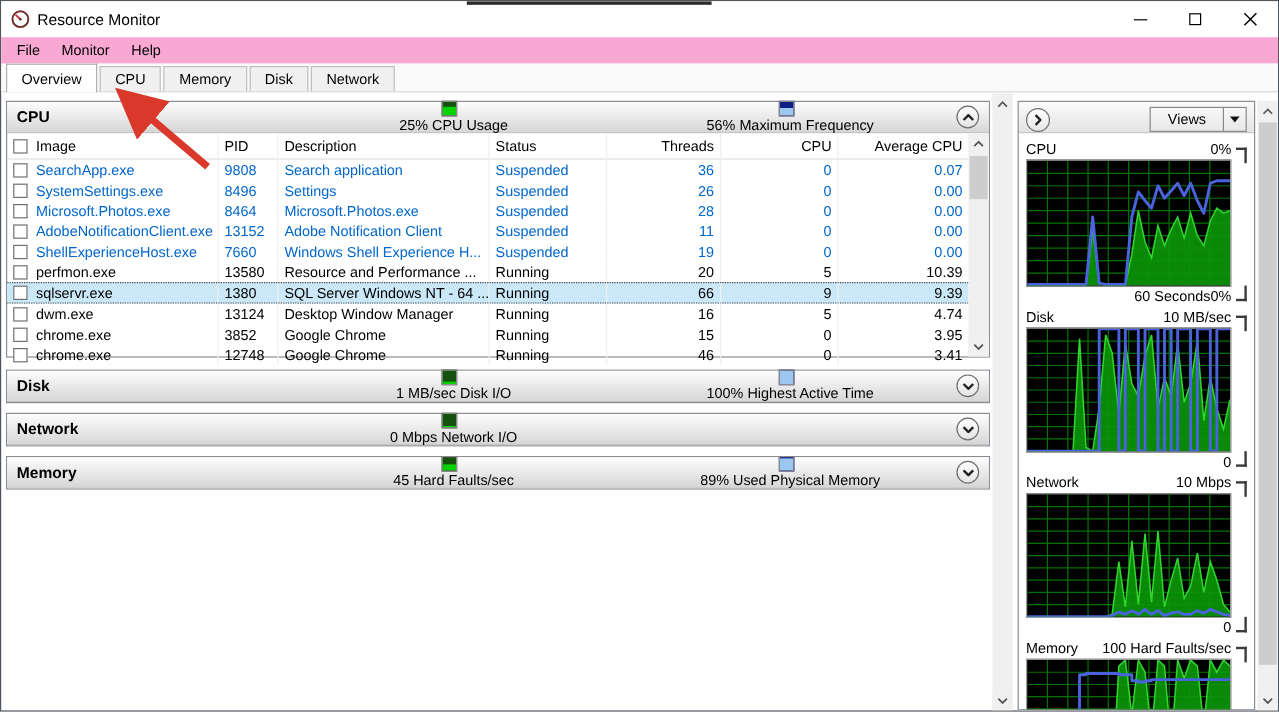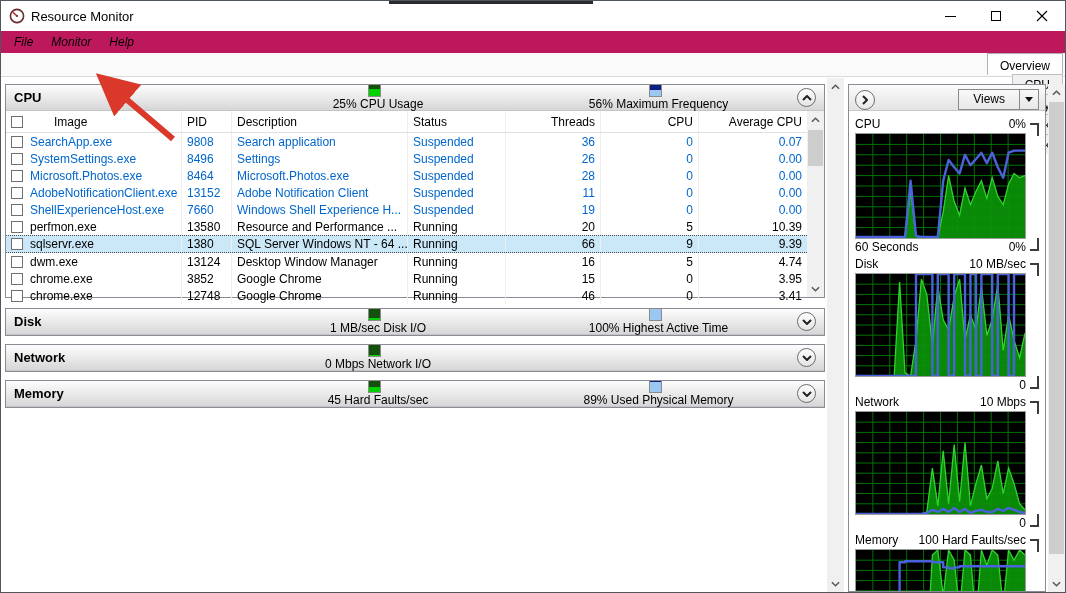--- a/index.html
+++ b/index.html
@@ -9,23 +9,23 @@
   .top-sliver { position:absolute; left:388px; top:0; width:204px; height:3px; background:#2b2b2b; z-index:60; }
 
   
   .titlebar { height:30px; display:flex; align-items:center; background:#fff; }
   .app-icon { width:16px; height:16px; margin:0 6px 0 8px; }
   .title-text { font-size:13px; }
   .win-controls { margin-left:auto; display:flex; height:30px; }
   .win-btn { width:46px; height:30px; display:flex; align-items:center; justify-content:center; font-size:13px; color:#000; }
   .glyph-min { width:11px; border-bottom:1px solid #000; height:1px; }
   .glyph-max { width:10px; height:10px; border:1px solid #000; }
-  .menubar { height:22px; display:flex; align-items:center; background:#be185d; padding-left:4px;font-style:italic; }
+  .menubar { height:22px; display:flex; align-items:center; background:#f9a8d4; padding-left:4px; }
   .menu-item { padding:2px 9px; }
-  .tabstrip { height:24px; background:#fafafa; border-bottom:1px solid #d9d9d9; display:flex; align-items:flex-end; padding-left:4px;flex-direction:column; }
+  .tabstrip { height:24px; background:#fafafa; border-bottom:1px solid #d9d9d9; display:flex; align-items:flex-end; padding-left:4px; }
   .tab { height:21px; padding:3px 12px 2px; border:1px solid #bfbfbf; border-bottom:none; background:#f0f0f0; margin-right:2px; }
   .tab.selected { background:#fff; height:24px; margin-bottom:-1px; padding-top:5px; border-color:#b0b0b0; }
 
   
   .content { position:absolute; top:77px; bottom:0; left:0; right:0; display:flex; }
   .left-col { width:820px; margin-left:4px; padding-top:6px; }
   .outer-scroll { width:17px; margin-left:2px; background:#f0f0f0; position:relative; }
   .right-wrap { margin-left:4px; width:198px; padding-top:6px; }
   .right-panel { width:198px; height:100%; border:1px solid #898c95; background:#fff; overflow:hidden; }
   .right-scroll { width:17px; margin-left:2px; margin-top:6px; background:#f0f0f0; position:relative; }
@@ -47,21 +47,21 @@
   .meter.green .fill { background:#00d300; }
   .meter.blue .fill  { background:#9cc7f0; }
   .chev-btn { margin-left:auto; width:19px; height:19px; border-radius:50%; border:1px solid #6d6d6d;
     background:linear-gradient(#fefefe,#e4e4e4); display:flex; align-items:center; justify-content:center; }
   .chev-svg { stroke:#222; stroke-width:2; fill:none; }
 
   
   .tbl { height:186px; display:flex; }
   .tbl-cols { width:801px; }
   .thead { display:flex; height:22px; border-bottom:1px solid #e0e0e0; align-items:center; }
-  .thead .c { font-size:12px; color:#000;gap:24px; }
+  .thead .c { font-size:12px; color:#000; }
   .trow { display:flex; height:17px; align-items:center; }
   .c { padding:0 5px; white-space:nowrap; overflow:hidden; border-right:1px solid #efefef; height:100%; display:flex; align-items:center; font-size:12px; }
   .c-img{ width:176px; } .c-pid{ width:50px; } .c-desc{ width:176px; } .c-status{ width:98px; }
   .c-threads{ width:95px; justify-content:flex-end; } .c-cpu{ width:98px; justify-content:flex-end; }
   .c-avg{ width:108px; justify-content:flex-end; border-right:none; }
   .cb { width:12px; height:12px; border:1px solid #707070; background:#fff; margin-right:7px; flex:none; }
   .trow.susp .txt { color:#0066cc; }
   .trow.sel { background:#cbe8f9; border-top:1px dotted #4a4a4a; border-bottom:1px dotted #4a4a4a; height:18px; }
 
   
@@ -76,21 +76,21 @@
     display:flex; align-items:flex-end; padding:0 6px; }
   .collapse-btn { width:20px; height:20px; border-radius:50%; border:1px solid #6d6d6d;
     background:linear-gradient(#fff,#e6e6e6); display:flex; align-items:center; justify-content:center; }
   .views-btn { margin-left:auto; display:flex; height:21px; border:1px solid #8a8a8a; background:linear-gradient(#f8f8f8,#e8e8e8); }
   .views-label { padding:2px 14px 0; font-size:12px; }
   .views-arrow { width:19px; border-left:1px solid #8a8a8a; display:flex; align-items:center; justify-content:center; }
   .tri-down { width:0; height:0; border-left:4px solid transparent; border-right:4px solid transparent; border-top:5px solid #111; }
   .rp-body { padding:4px 6px 0; }
   .graph-block { position:relative; padding-right:13px; }
   .g-row { display:flex; justify-content:space-between; font-size:12px; height:18px; align-items:center; }
-  .g-row.bot { height:16px; }
+  .g-row.bot { height:16px;justify-content:flex-end; }
   .gph { height:104px; border:1px solid #9b9b9b; background:#000; }
   .gph.tall { height:106px; }
   .gph svg { width:100%; height:100%; display:block; }
   .bracket { position:absolute; right:0; width:9px; height:13px; }
   .bracket.top { border-top:2px solid #3c3c3c; border-right:2px solid #3c3c3c; }
   .bracket.bot { border-bottom:2px solid #3c3c3c; border-right:2px solid #3c3c3c; }
 
   
   .anno { position:absolute; inset:0; pointer-events:none; z-index:50; }
 </style>

